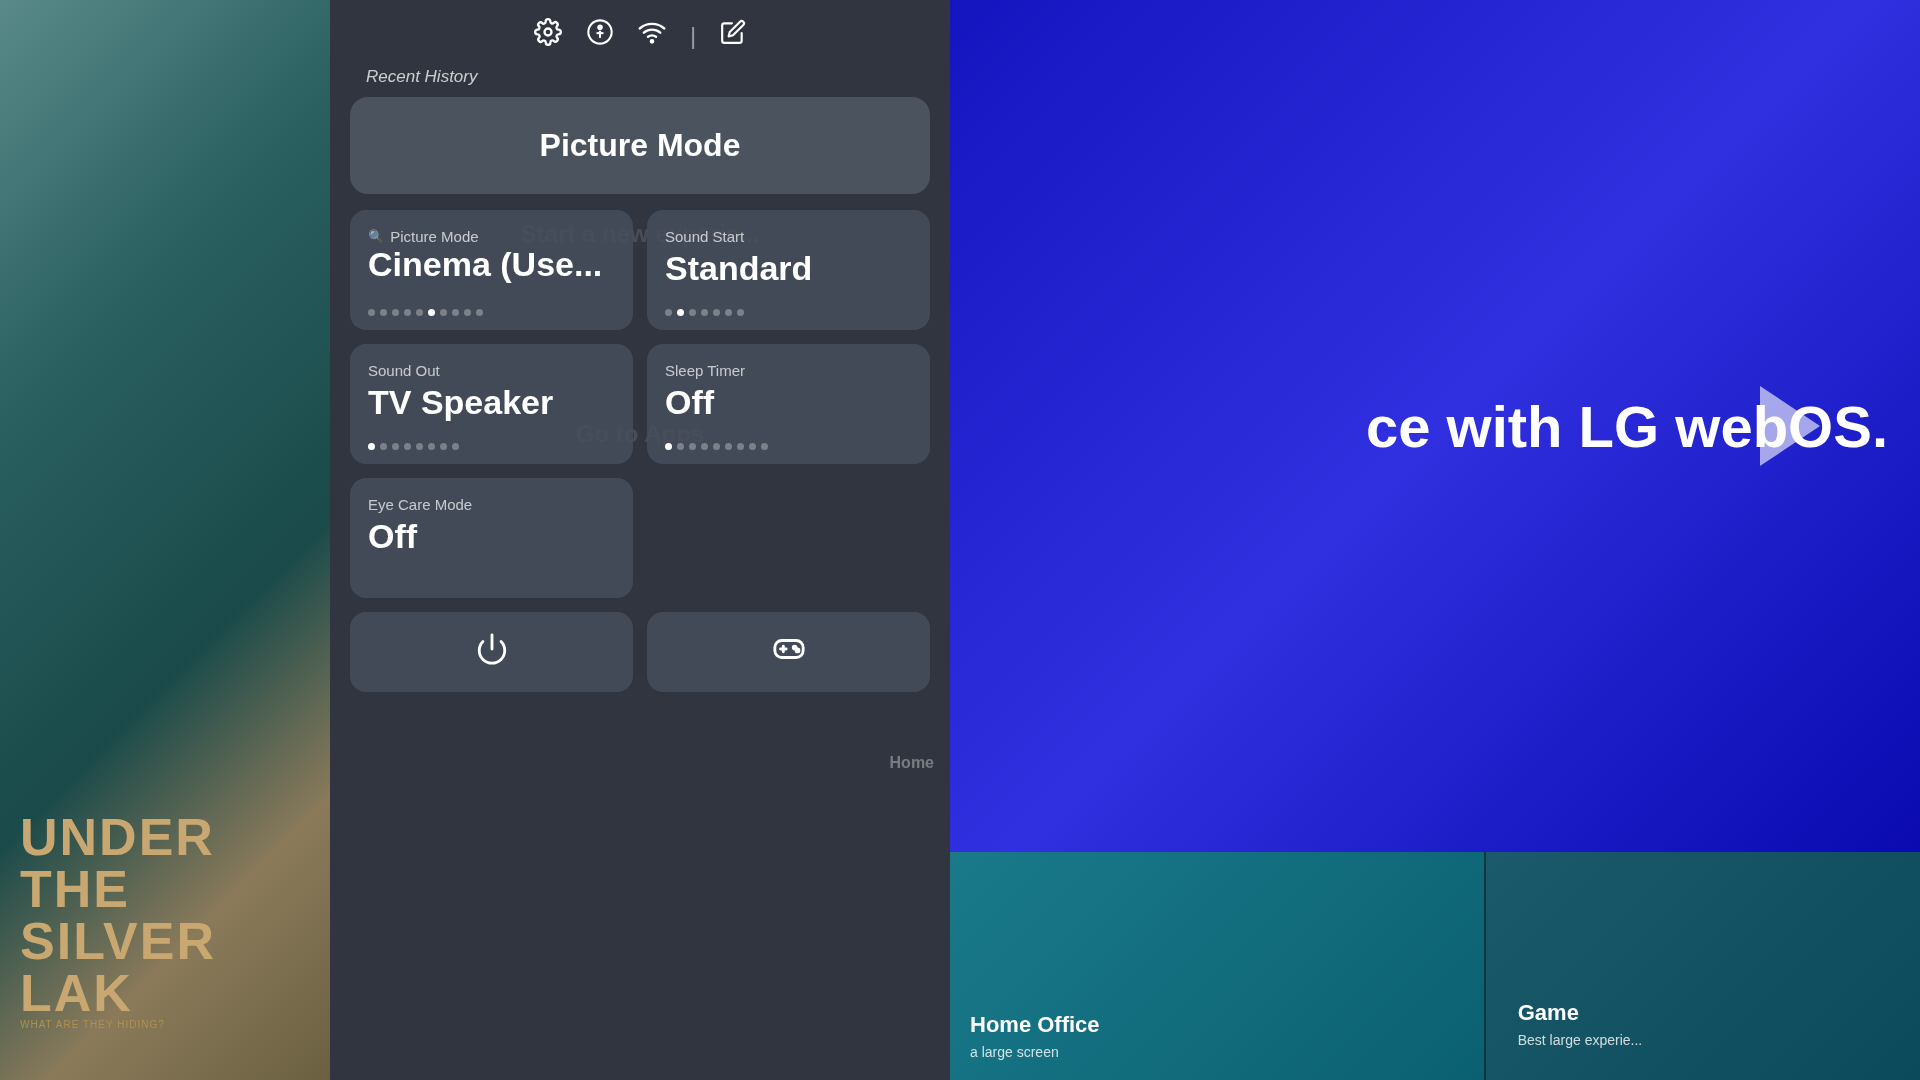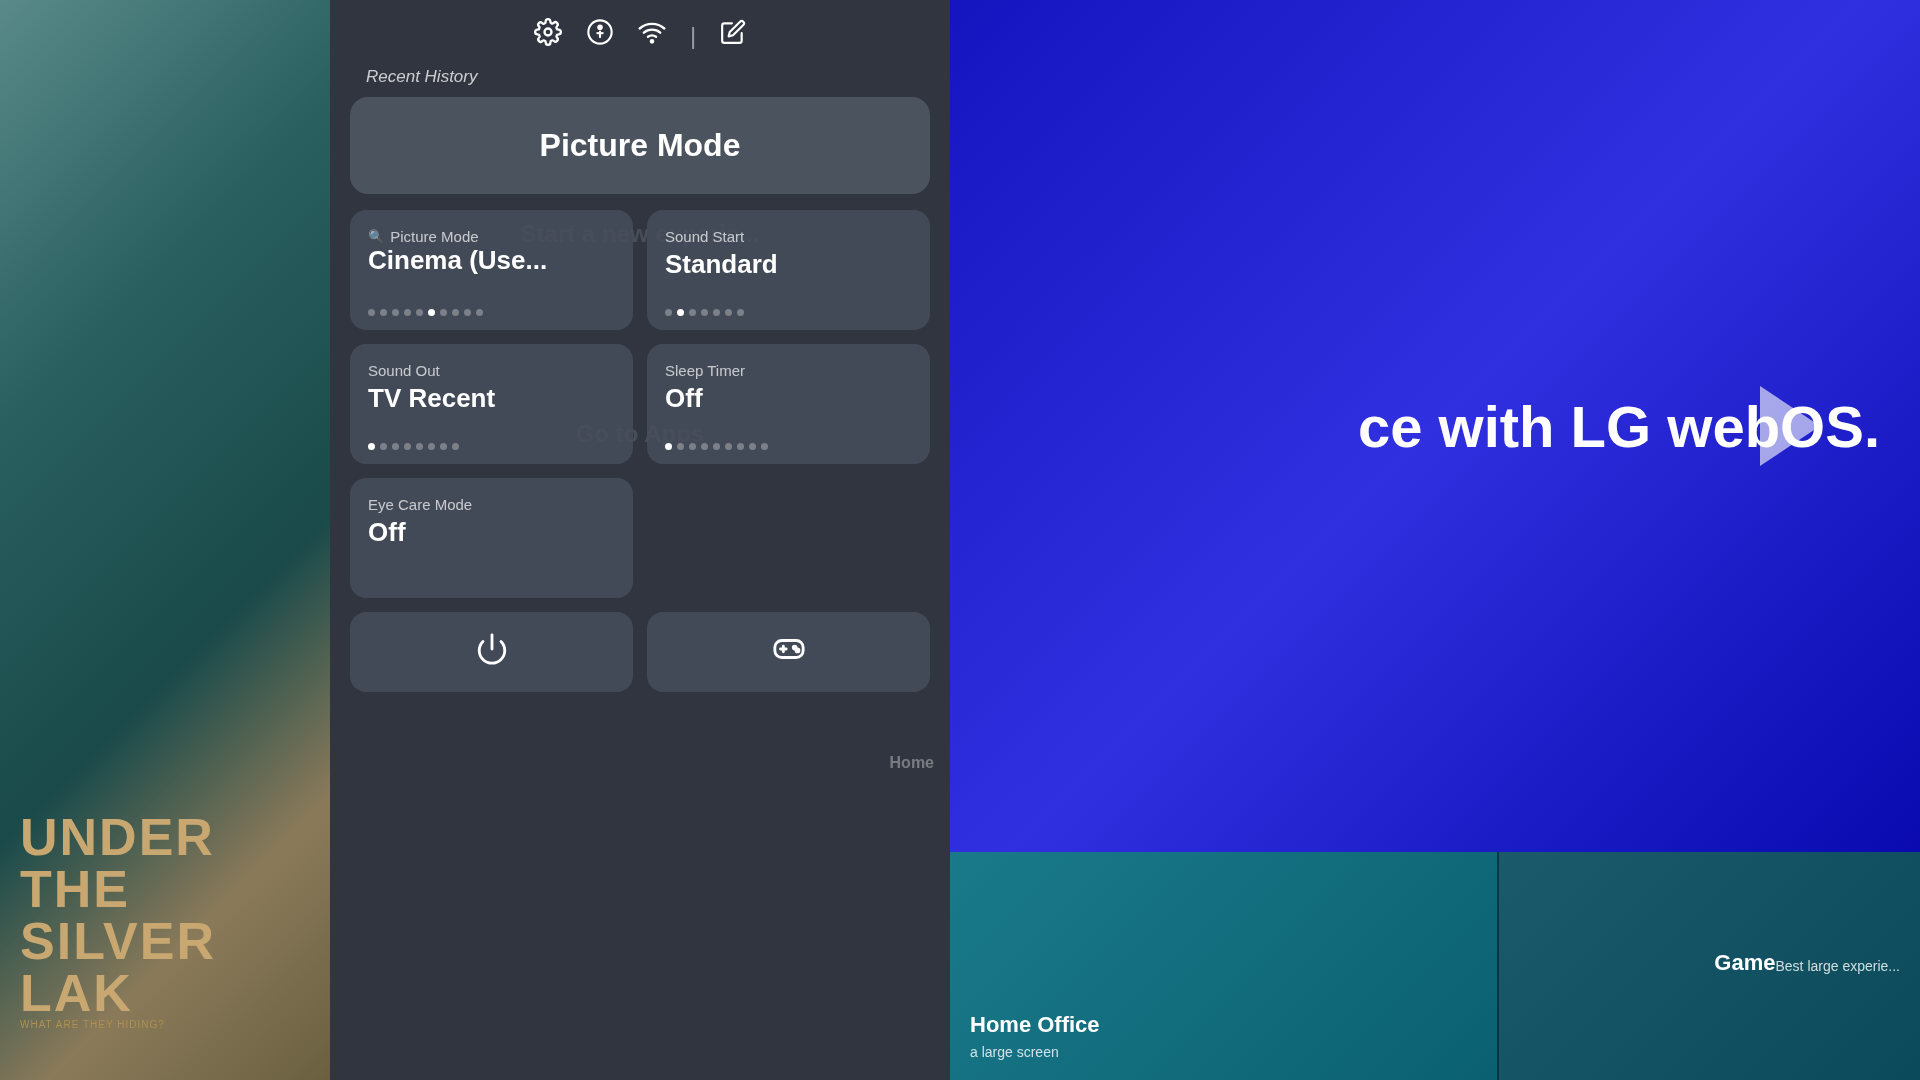--- a/index.html
+++ b/index.html
@@ -144,21 +144,21 @@
     .card-label-with-icon {
       display: flex;
       align-items: center;
       gap: 6px;
       color: rgba(255,255,255,0.7);
       font-size: 15px;
     }
 
     .card-value {
       color: white;
-      font-size: 26px;
+      font-size: 34px;
       font-weight: 600;
       margin-bottom: 8px;
     }
 
     .dots-row {
       display: flex;
       gap: 5px;
       align-items: center;
       margin-top: 4px;
     }
@@ -219,21 +219,21 @@
       flex-direction: column;
     }
 
     .right-top {
       flex: 1;
       position: relative;
       background: linear-gradient(135deg, #1515c0, #3030e0, #0a0ab0);
       display: flex;
       align-items: center;
       justify-content: center;
-      padding: 40px;
+      padding: 32px;
     }
 
     .lg-webos-text {
       color: white;
       font-size: 58px;
       font-weight: 700;
       text-align: right;
       width: 100%;
     }
 
@@ -260,26 +260,25 @@
       background: linear-gradient(135deg, #1a7a8a, #0a6070);
       padding: 20px;
       display: flex;
       flex-direction: column;
       justify-content: flex-end;
     }
 
     .right-bottom-card2 {
       flex: 0.9;
       background: linear-gradient(135deg, #1a5a6a, #0a4a5a);
-      padding: 20px;
-      display: flex;
-      flex-direction: row;
+      padding: 32px;
+      display: flex;
+      flex-direction: column;
       justify-content: flex-end;
       border-left: 2px solid rgba(0,0,0,0.3);
-      align-items: center;
     }
 
     .card-bottom-title {
       color: white;
       font-size: 22px;
       font-weight: 700;
       margin-bottom: 6px;
     }
 
     .card-bottom-sub {
@@ -397,21 +396,21 @@
         <div class="dot"></div>
         <div class="dot"></div>
         <div class="dot"></div>
         <div class="dot"></div>
       </div>
     </div>
 
     <div class="card">
       <div>
         <div class="card-label">Sound Out</div>
-        <div class="card-value">TV Recent</div>
+        <div class="card-value">TV Speaker</div>
       </div>
       <div class="dots-row">
         <div class="dot active"></div>
         <div class="dot"></div>
         <div class="dot"></div>
         <div class="dot"></div>
         <div class="dot"></div>
         <div class="dot"></div>
         <div class="dot"></div>
         <div class="dot"></div>

